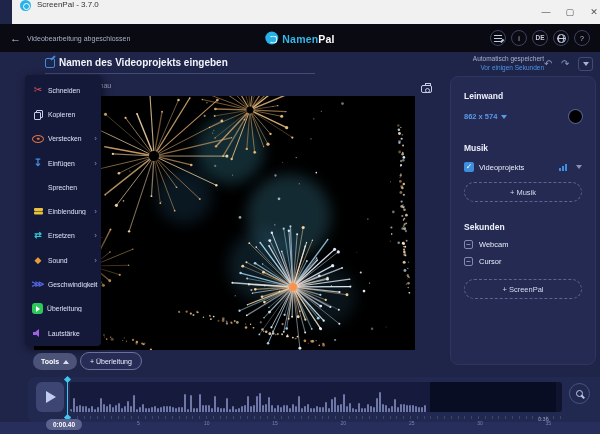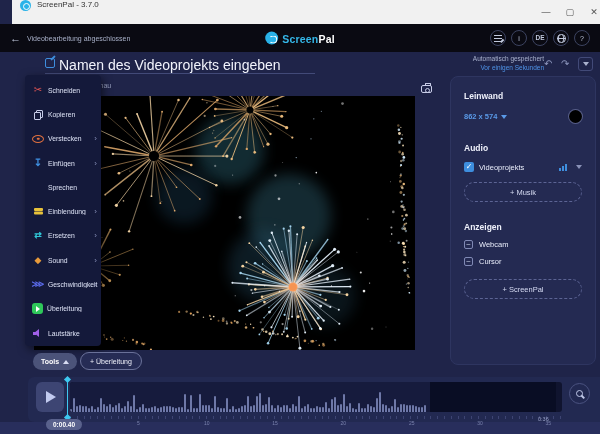--- a/index.html
+++ b/index.html
@@ -29,21 +29,21 @@
 .plist::after{content:"";position:absolute;right:-2px;bottom:0;width:4px;height:1.5px;background:currentColor;transform:rotate(-45deg)}
 .globe{width:9px;height:9px;border:1px solid currentColor;border-radius:50%;position:relative;color:#c2cade}
 .globe::before{content:"";position:absolute;left:-1px;right:-1px;top:50%;margin-top:-.5px;border-top:1px solid currentColor}
 .globe::after{content:"";position:absolute;left:50%;top:-1px;bottom:-1px;width:4px;transform:translateX(-50%);border:1px solid currentColor;border-radius:50%;border-top:none;border-bottom:none}
 .de-badge{font-size:6.5px;font-weight:bold}
 
 .main{position:absolute;left:0;top:52px;width:600px;height:382px;background:#1f2449}
 
 .edit-ic{position:absolute;left:45px;top:6px;width:10px;height:10px;border:1.2px solid #3e8ede;border-radius:2px}
 .edit-ic::after{content:"";position:absolute;right:-2px;top:-2px;width:6px;height:2px;background:#3e8ede;transform:rotate(-45deg);border-radius:1px}
-.proj-title{position:absolute;left:59px;top:5px;font-size:14px;font-weight:normal;color:#f2f4fc}
+.proj-title{position:absolute;left:59px;top:5px;font-size:10px;font-weight:bold;color:#f2f4fc}
 .proj-underline{position:absolute;left:45px;top:21px;width:270px;border-bottom:1px solid #424a78}
 .autosave{position:absolute;right:56px;top:3px;text-align:right}
 .autosave-1{font-size:6.5px;color:#aab2ce}
 .autosave-2{font-size:6.5px;color:#4f94e8;margin-top:2px}
 .undo,.redo{position:absolute;top:7px;font-size:10px;color:#8d96bd;line-height:1}
 .undo{left:544px}.redo{left:561px}
 .dd-btn{position:absolute;left:578px;top:5px;width:15px;height:14px;border:1px solid #424a78;border-radius:3px;display:flex;align-items:center;justify-content:center}
 .caret-down{width:0;height:0;border-left:3px solid transparent;border-right:3px solid transparent;border-top:4px solid #aab2ce;display:inline-block}
 
 .preview-label{position:absolute;left:82px;top:30px;font-size:7px;color:#9aa2c2}
@@ -130,21 +130,21 @@
   </span>
 </div>
 
 <div class="topbar">
   <span class="back">
     <span class="back-arrow">←</span>
     <span class="back-label">Videobearbeitung abgeschlossen</span>
   </span>
   <span class="logo">
     <span class="logo-mark"></span>
-    <span class="logo-text"><span class="logo-screen">Screen</span><span class="logo-pal">Pal</span></span>
+    <span class="logo-text"><span class="logo-screen">Namen</span><span class="logo-pal">Pal</span></span>
   </span>
   <span class="cbtn-row">
     <span class="cbtn">
         <span class="plist"></span>
       </span>
     <span class="cbtn">i</span>
     <span class="cbtn de-badge">DE</span>
     <span class="cbtn">
         <span class="globe"></span>
       </span>
@@ -721,33 +721,33 @@
       </div>
     </div>
 
   <div class="rpanel">
     <div class="rp-h">Leinwand</div>
     <div class="size-row">
       <span class="size-val">862 x 574</span>
       <span class="caret-down" style="border-top-color:#5a9ae8"></span>
       <span class="swatch"></span>
     </div>
-    <div class="rp-h sec-audio">Audio</div>
+    <div class="rp-h sec-audio">Musik</div>
     <div class="narr-row">
       <span class="checkbox"></span>
       <span class="narr-label">Videoprojekts</span>
       <span class="bars">
           <i></i>
           <i></i>
           <i></i>
         </span>
       <span class="caret-down narr-caret" style="border-top-color:#8a92b8"></span>
     </div>
     <div class="dashed-btn">+ Musik</div>
-    <div class="rp-h sec-show">Anzeigen</div>
+    <div class="rp-h sec-show">Sekunden</div>
     <div>
         <div class="show-row">
           <span class="minus-box"></span>
           <span class="show-label">Webcam</span>
         </div>
         <div class="show-row">
           <span class="minus-box"></span>
           <span class="show-label">Cursor</span>
         </div>
       </div>

